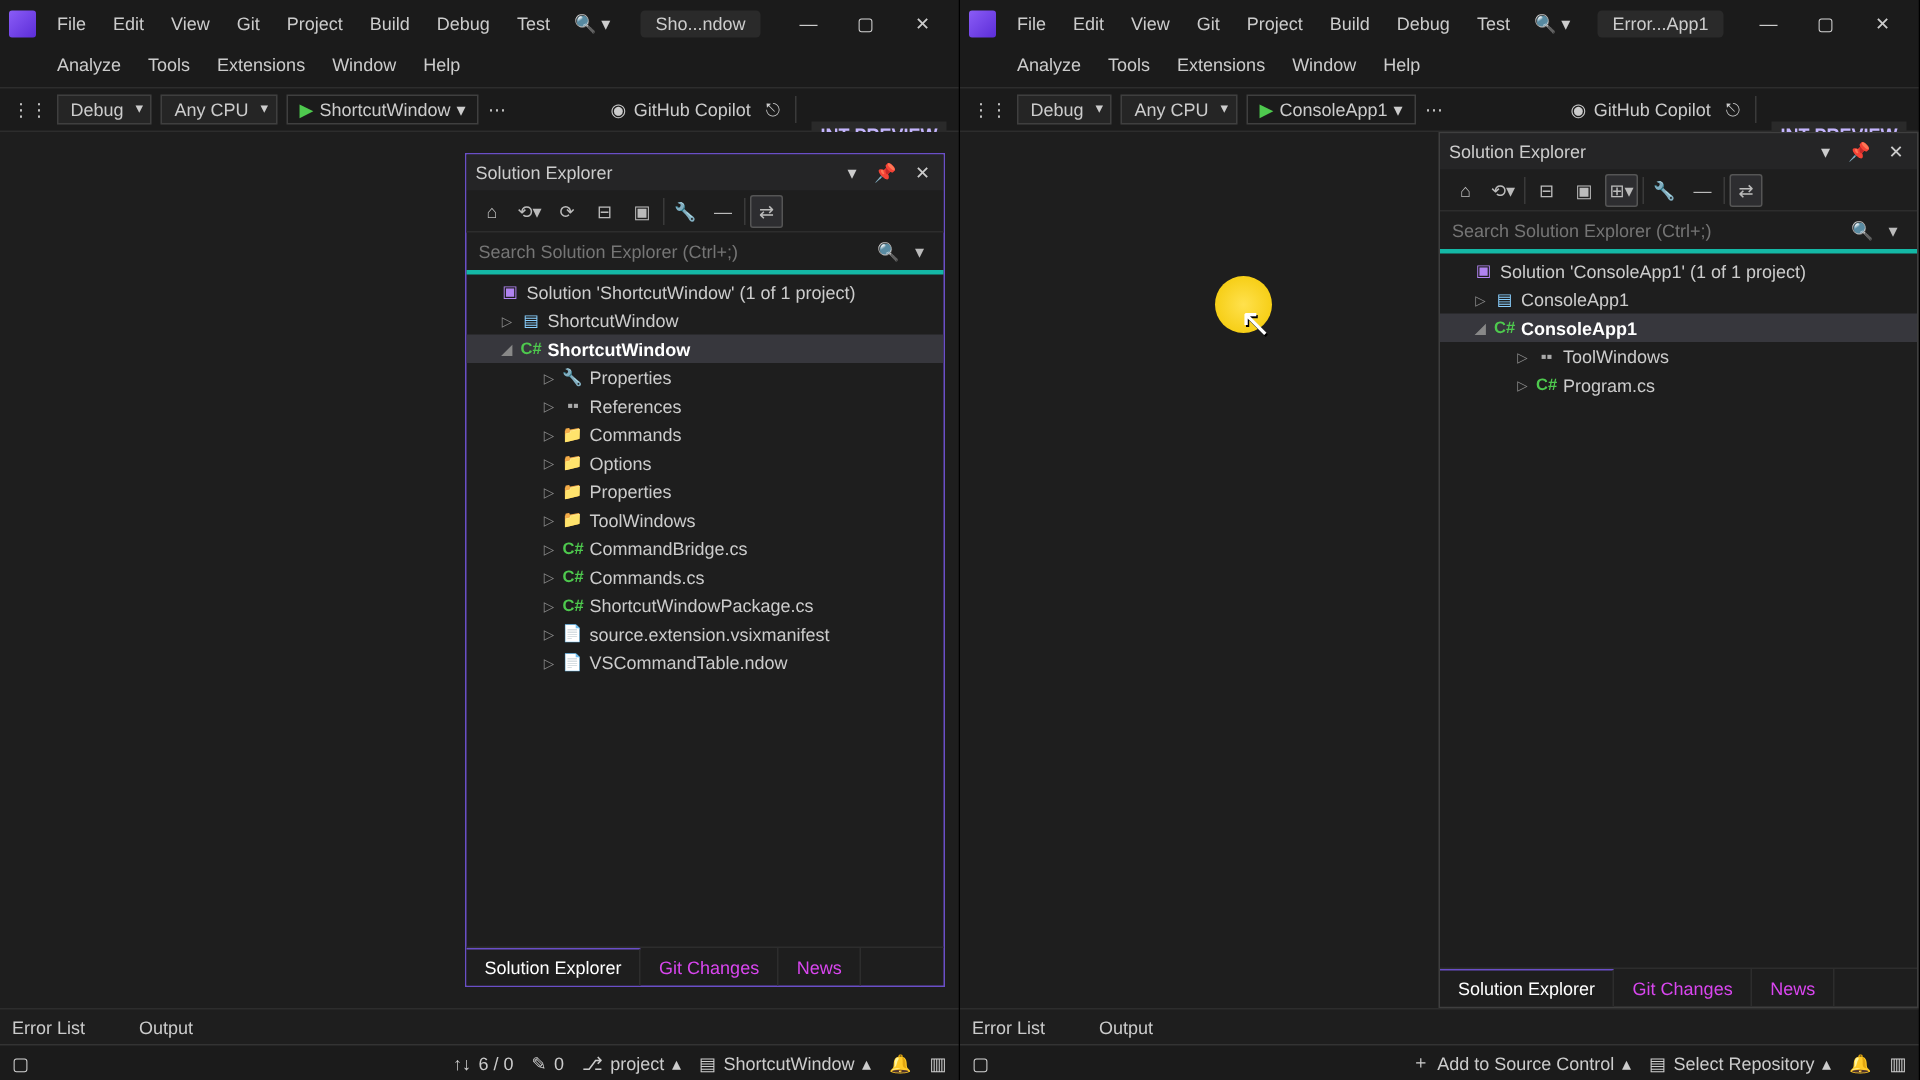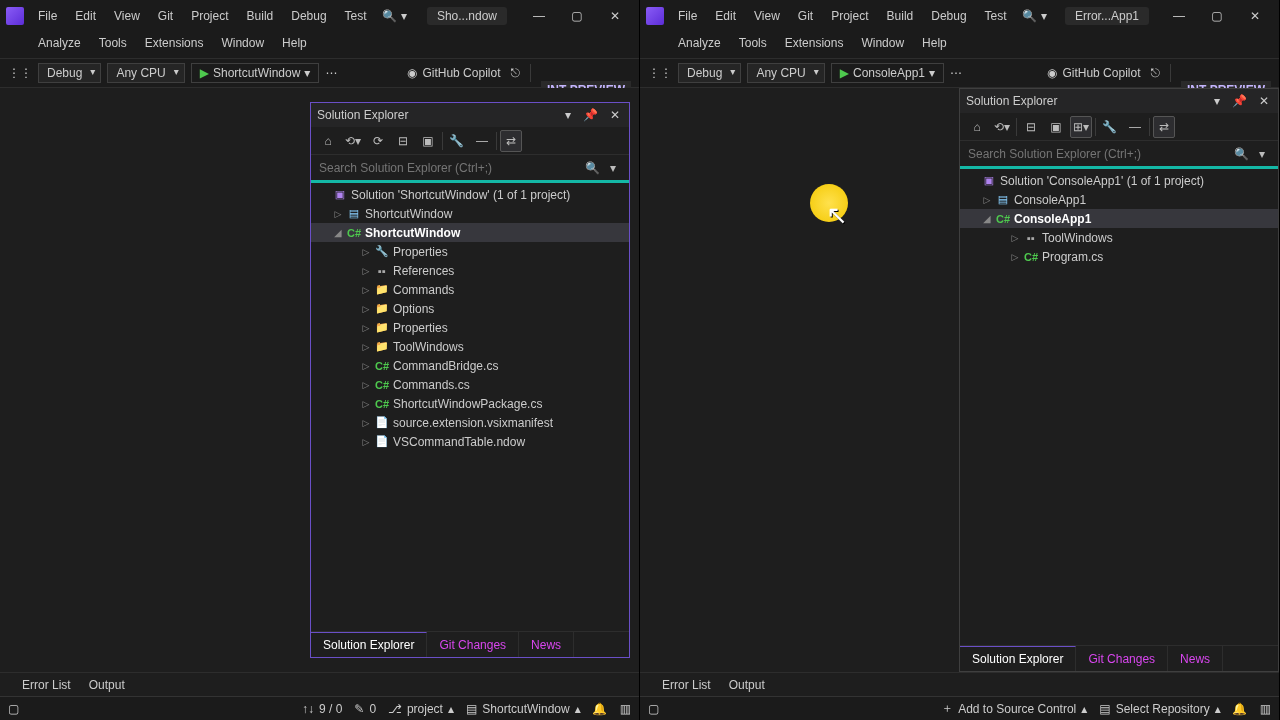--- a/index.html
+++ b/index.html
@@ -41,21 +41,21 @@
 .search-row .sbtn { padding: 0 5px; color: #bbb; }
 .tree { flex: 1; overflow: auto; padding: 2px 0; }
 .node { display: flex; align-items: center; height: 19px; padding-left: 6px; gap: 4px; cursor: default; }
 .node.selected { background: #37373d; color: #fff; font-weight: 600; }
 .node .arrow { width: 10px; text-align: center; color: #888; font-size: 9px; }
 .node .icon { width: 14px; text-align: center; font-size: 11px; }
 .panel-tabs { height: 26px; display: flex; align-items: stretch; border-top: 1px solid #2d2d2d; }
 .panel-tabs .ptab { padding: 4px 12px; display: flex; align-items: center; color: #d946ef; border-right: 1px solid #2d2d2d; }
 .panel-tabs .ptab.active { background: #1e1e1e; color: #fff; border-top: 1px solid #6a4fc7; }
 
-.bottom-tabs { height: 24px; display: flex; align-items: center; background: #1e1e1e; padding: 0 14px; gap: 2px; border-top: 1px solid #2d2d2d; }
+.bottom-tabs { height: 24px; display: flex; align-items: center; background: #1e1e1e; padding: 0 0; gap: 20px; border-top: 1px solid #2d2d2d; }
 .btab { padding: 3px 8px; color: #ccc; }
 
 .statusbar { height: 24px; display: flex; align-items: center; background: #1b1b1b; padding: 0 8px; gap: 12px; color: #ccc; border-top: 1px solid #333; }
 .statusbar .sitem { display: flex; align-items: center; gap: 5px; }
 .statusbar .spacer { flex: 1; }
 
 .cursor-glow { position: absolute; width: 38px; height: 38px; border-radius: 50%; background: radial-gradient(circle,#ffe14d,#f3c700); left: 810px; top: 184px; z-index: 50; pointer-events: none; }
 .cursor-arrow { position: absolute; left: 826px; top: 200px; z-index: 51; pointer-events: none; font-size: 26px; color: #fff; text-shadow: 1px 1px 0 #000; }
 .indent-1 { padding-left: 22px; }
 .indent-3 { padding-left: 50px; }
@@ -219,21 +219,21 @@
     </div>
   </div>
 
   <div class="bottom-tabs">
     <div class="btab">Error List</div>
     <div class="btab">Output</div>
   </div>
   <div class="statusbar">
     <span class="sitem">▢</span>
     <div class="spacer"></div>
-    <span class="sitem">↑↓ <span>9 / 0</span></span>
+    <span class="sitem">↑↓ <span>6 / 0</span></span>
     <span class="sitem">✎ <span>0</span></span>
     <span class="sitem">⎇ <span>project</span> ▴</span>
     <span class="sitem">▤ <span>ShortcutWindow</span> ▴</span>
     <span class="sitem">🔔</span>
     <span class="sitem">▥</span>
   </div>
 </div>
 
 <div class="vs-instance">
   <div class="titlebar">

